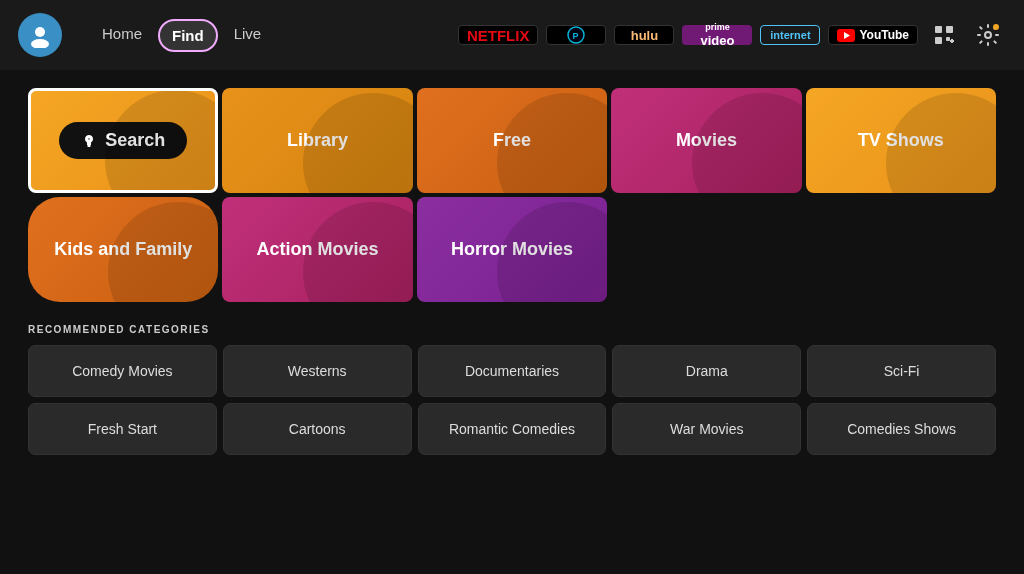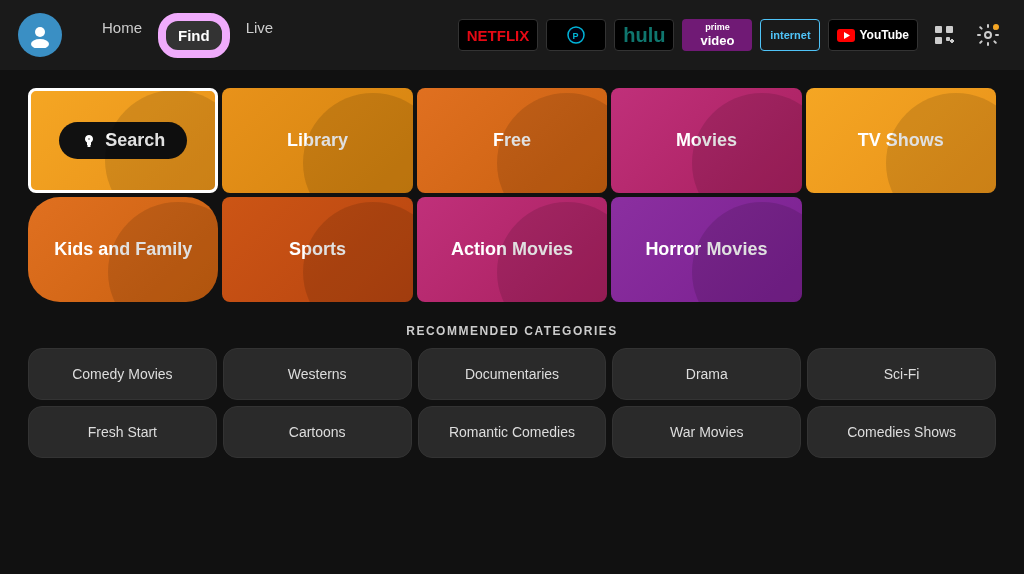--- a/index.html
+++ b/index.html
@@ -42,43 +42,43 @@
       font-size: 15px;
       padding: 6px 12px;
       border-radius: 20px;
       cursor: pointer;
       font-weight: 400;
     }
     .nav-link.active {
       background: #333;
       color: #fff;
       font-weight: 600;
-      border: 8px solid #f0abfc;
+      border: 2px solid #f0abfc;
     }
     .nav-services {
       display: flex;
       align-items: center;
       gap: 8px;
       margin-left: auto;
     }
     .service-badge {
-      height: 32px;
+      height: 20px;
       border-radius: 4px;
       display: flex;
       align-items: center;
       justify-content: center;
       padding: 0 8px;
       font-size: 12px;
       font-weight: 700;
       cursor: pointer;
       min-width: 60px;
     }
     .service-netflix { background: #000; color: #e50914; font-size: 15px; font-weight: 900; border: 1px solid #333; }
     .service-peacock { background: #000; color: #fff; border: 1px solid #333; }
-    .service-hulu { background: #000; color: #0f766e; font-size: 20px; font-weight: 700; border: 1px solid #333; }
+    .service-hulu { background: #000; color: #fdba74; font-size: 13px; font-weight: 700; border: 1px solid #333; }
     .service-prime { background: #701a75; color: #fff; font-size: 10px; flex-direction: column; }
     .service-internet { background: transparent; color: #4fc3f7; font-size: 11px; border: 1px solid #4fc3f7; border-radius: 4px; }
     .service-youtube { background: #000; color: #fff; font-size: 11px; border: 1px solid #333; }
     .nav-icon-btn {
       width: 36px;
       height: 36px;
       display: flex;
       align-items: center;
       justify-content: center;
       cursor: pointer;
@@ -143,37 +143,36 @@
       width: 140px;
       height: 140px;
       border-radius: 50%;
       background: rgba(0,0,0,0.12);
       bottom: -40px;
       right: -30px;
     }
 
     
     .rec-section-title {
-      font-size: 12px;
+      font-size: 10px;
       font-weight: 700;
       letter-spacing: 1.5px;
       color: #ccc;
       margin-bottom: 10px;
       text-transform: uppercase;
-      text-align: center;
     }
     .rec-grid {
       display: grid;
       grid-template-columns: repeat(5, 1fr);
       grid-template-rows: repeat(2, 52px);
       gap: 6px;
     }
     .rec-cell {
       background: #2a2a2a;
-      border-radius: 14px;
+      border-radius: 7px;
       display: flex;
       align-items: center;
       justify-content: center;
       font-size: 14px;
       color: #ddd;
       cursor: pointer;
       font-weight: 400;
       border: 1px solid #333;
     }
   </style>
@@ -264,23 +263,20 @@
 
 
     <div class="grid-cell cell-tvshows">
       <span>TV Shows</span>
     </div>
 
     <div class="grid-cell cell-kids">
       <span>Kids and Family</span>
     </div>
 
-    <div class="grid-cell cell-sports">
-      <span>Sports</span>
-    </div>
 
     <div class="grid-cell cell-action">
       <span>Action Movies</span>
     </div>
 
     <div class="grid-cell cell-horror">
       <span>Horror Movies</span>
     </div>
 
   </div>

